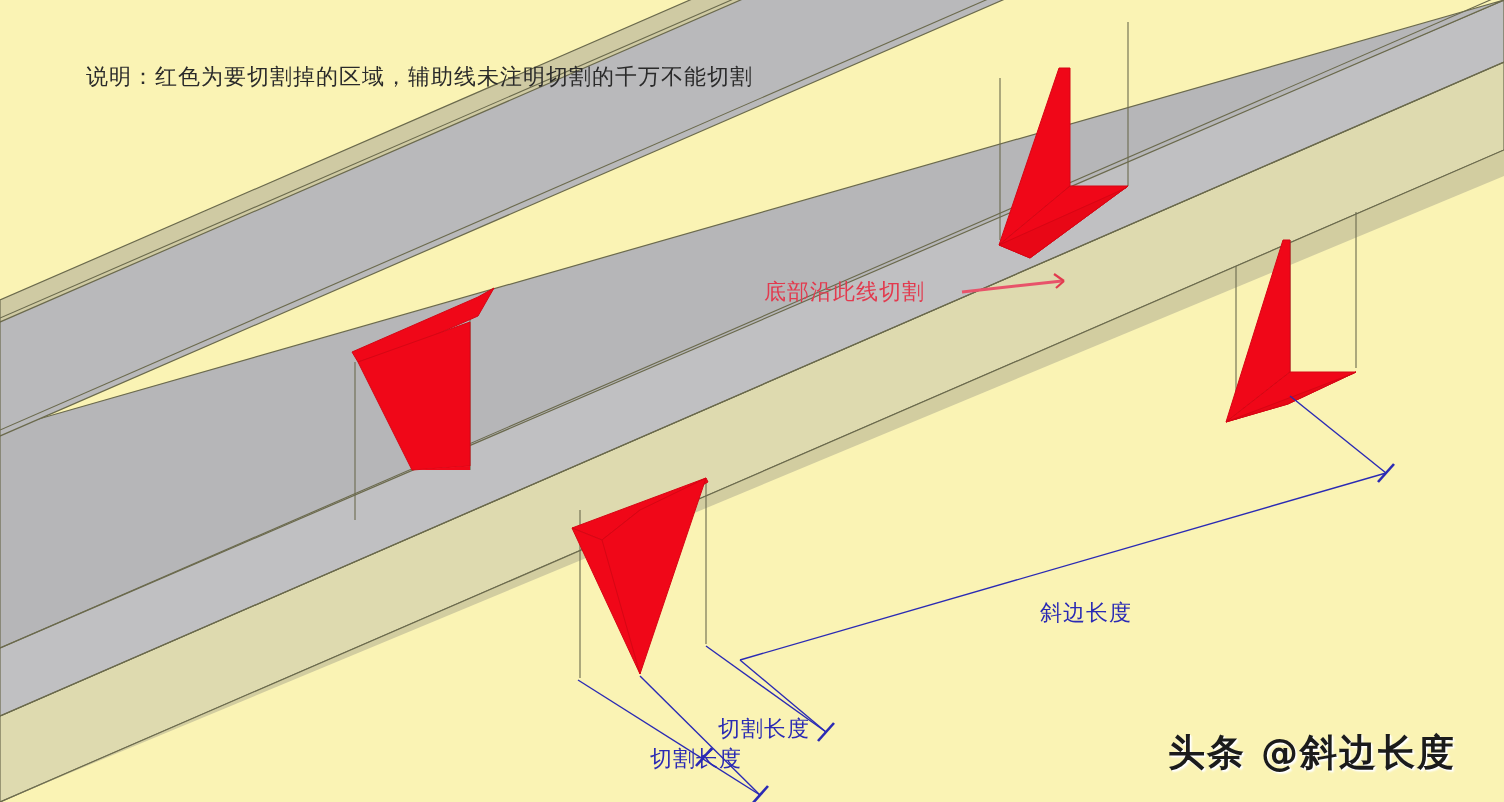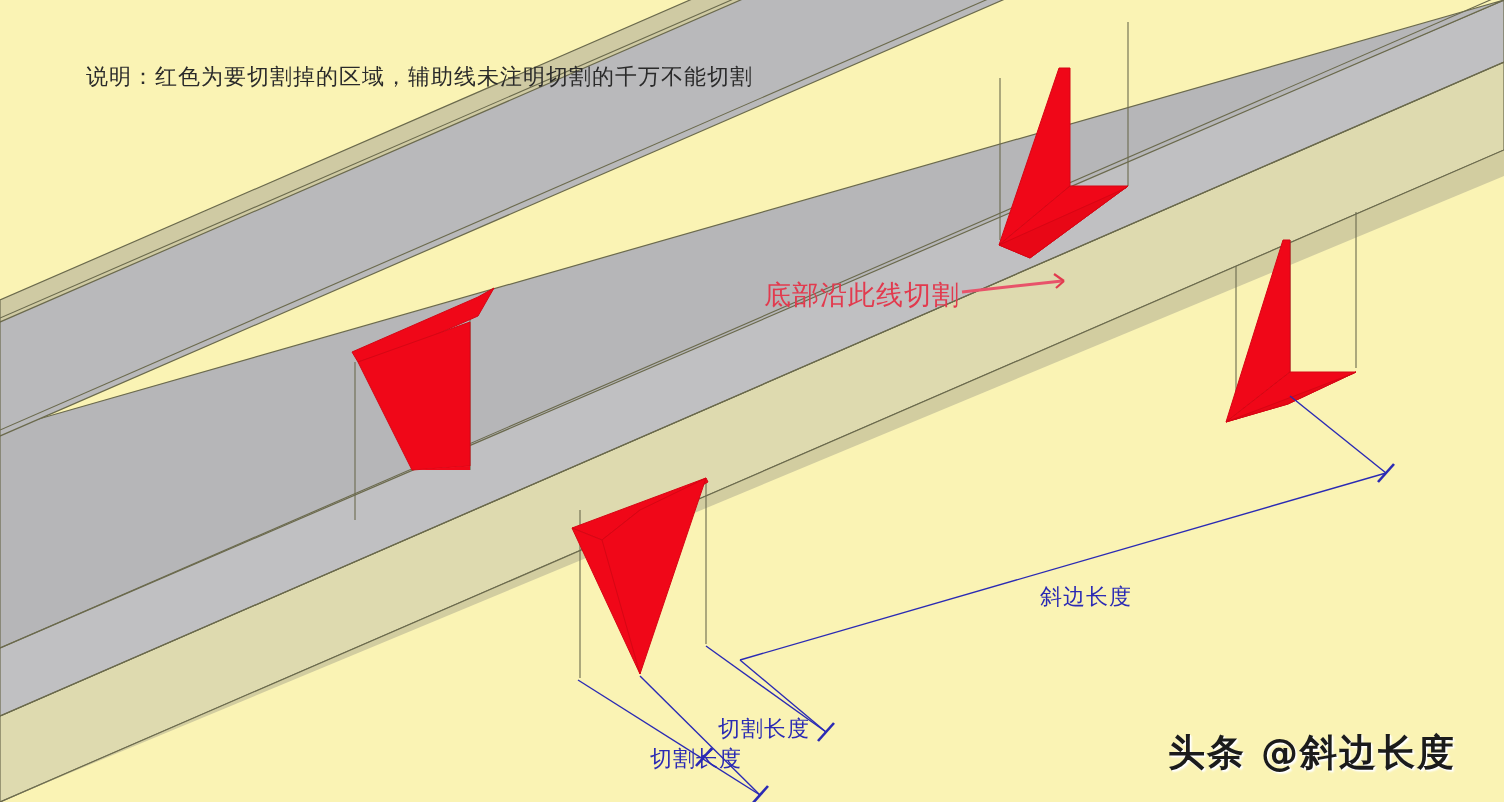--- a/index.html
+++ b/index.html
@@ -31,34 +31,34 @@
     font-size: 22px;
     letter-spacing: 1px;
     color: #2a2a2a;
     white-space: nowrap;
   }
   .cut-line-text {
     position: absolute;
     left: 764px;
     top: 277px;
     font-family: "Liberation Serif", "DejaVu Serif", serif;
-    font-size: 27px;
+    font-size: 22px;
     letter-spacing: 1px;
     color: #e23a4e;
     white-space: nowrap;
   }
   .dim-text {
     position: absolute;
     font-family: "Liberation Serif", "DejaVu Serif", serif;
     font-size: 22px;
     letter-spacing: 1px;
     color: #2a2ab4;
     white-space: nowrap;
   }
-  #dim-label-hyp { left: 1040px; top: 582px; font-family: Liberation Mono, monospace; }
+  #dim-label-hyp { left: 1040px; top: 598px; font-family: Liberation Mono, monospace; }
   #dim-label-cut-1 { left: 718px; top: 714px; }
   #dim-label-cut-2 { left: 650px; top: 744px; }
   .watermark {
     position: absolute;
     left: 1168px;
     top: 728px;
     font-family: "DejaVu Sans", sans-serif;
     font-size: 37px;
     font-weight: bold;
     color: #1b1b1b;

